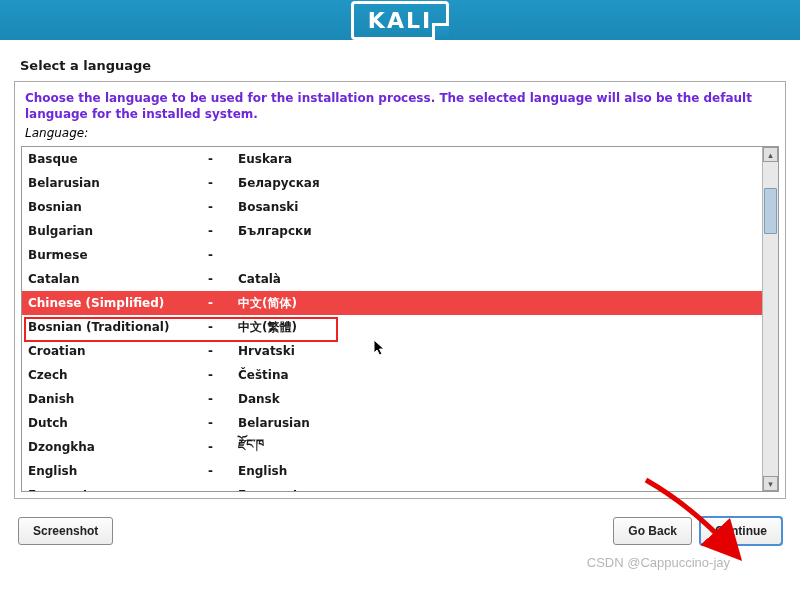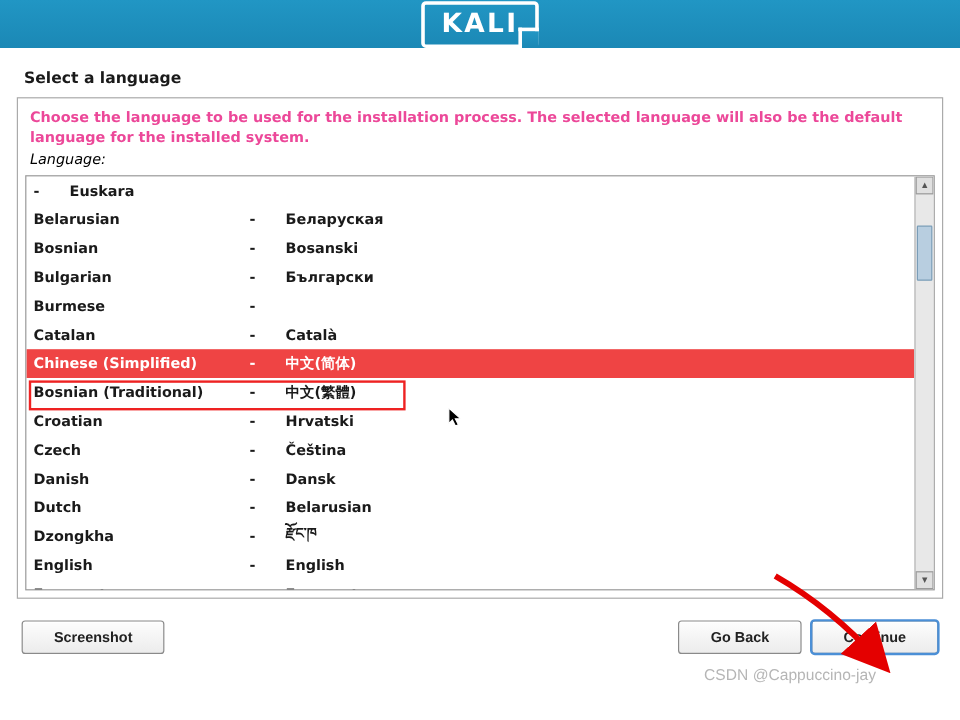--- a/index.html
+++ b/index.html
@@ -51,21 +51,21 @@
     border: 1px solid #aaa;
     height: 418px;
     display: flex;
     flex-direction: column;
     background: #fff;
   }
   .instruction {
     padding: 8px 10px 2px 10px;
     font-weight: bold;
     font-size: 12px;
-    color: #ec4899;
+    color: #6d28d9;
     line-height: 1.35;
   }
   .field-label {
     padding: 2px 10px 6px 10px;
     font-style: italic;
     font-size: 12px;
   }
   .list-container {
     border: 1px solid #999;
     margin: 0 6px 6px 6px;
@@ -141,21 +141,21 @@
     display: flex;
     align-items: center;
     padding: 0 18px;
     gap: 8px;
   }
   .spacer { flex: 1; }
   .btn {
     background: linear-gradient(#fdfdfd,#ececec);
     border: 1px solid #8a8a8a;
     border-radius: 3px;
-    padding: 6px 26px;
+    padding: 6px 14px;
     font-weight: bold;
     font-size: 12px;
     color: #222;
     cursor: pointer;
     box-shadow: 0 1px 0 #fff inset;
   }
   .btn.focus{
     outline: 2px solid #4b8fd6;
     outline-offset: -1px;
   }
@@ -188,20 +188,21 @@
 </div>
 
 <div class="page-title">Select a language</div>
 
 <div class="panel">
   <div class="instruction">Choose the language to be used for the installation process. The selected language will also be the default language for the installed system.</div>
   <div class="field-label">Language:</div>
   <div class="list-container">
     <div class="list" id="lang-list">
         <div class="row">
+          <span class="col-english">Basque</span>
           <span class="col-sep">-</span>
           <span class="col-native">Euskara</span>
         </div>
         <div class="row">
           <span class="col-english">Belarusian</span>
           <span class="col-sep">-</span>
           <span class="col-native">Беларуская</span>
         </div>
         <div class="row">
           <span class="col-english">Bosnian</span>

